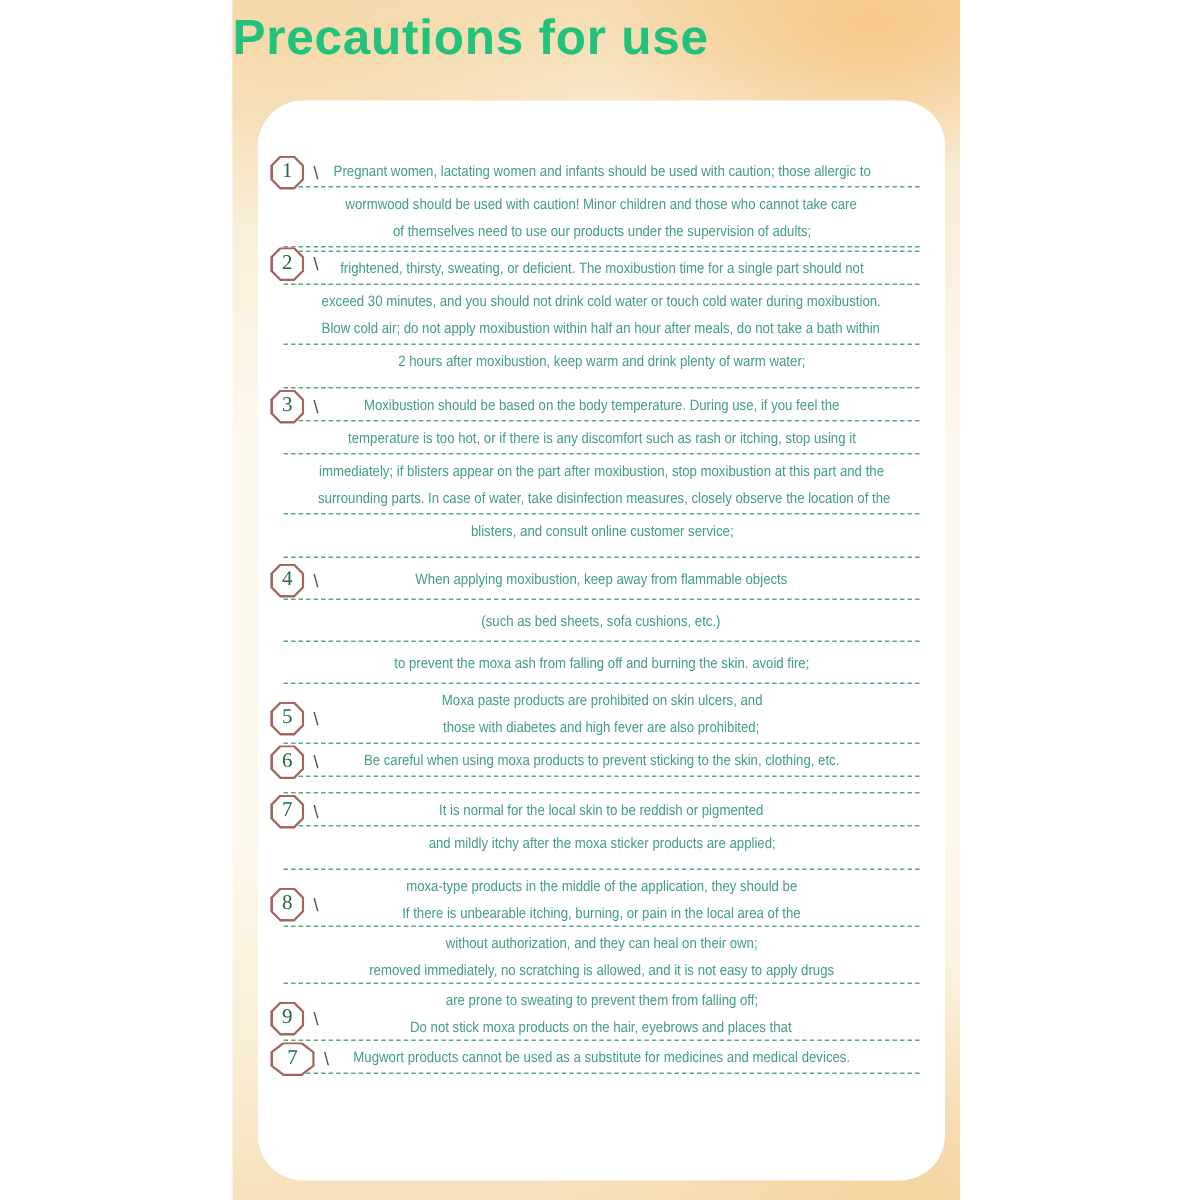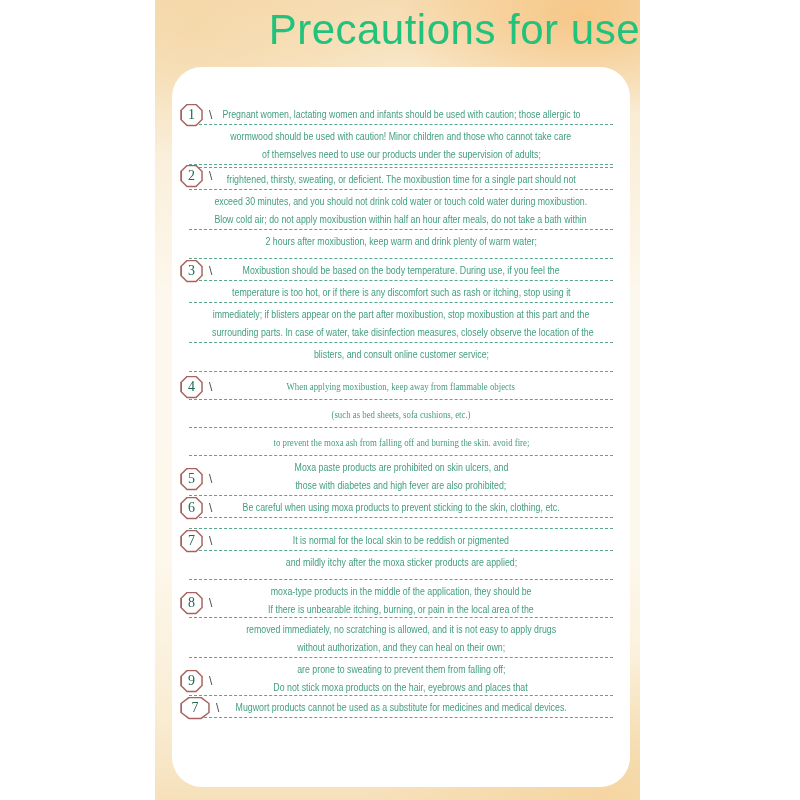--- a/index.html
+++ b/index.html
@@ -11,21 +11,21 @@
   .panel {
     position:absolute; left:155px; top:0; width:485px; height:800px;
     background:
       radial-gradient(55% 18% at 88% 2%, rgba(246,195,128,0.85), rgba(246,195,128,0) 70%),
       radial-gradient(60% 22% at 8% 4%, rgba(244,215,166,0.75), rgba(244,215,166,0) 70%),
       radial-gradient(70% 25% at 92% 99%, rgba(245,212,158,0.85), rgba(245,212,158,0) 70%),
       linear-gradient(180deg, #f6dcb2 0%, #f9ecd4 14%, #fdf8ee 38%, #fdf8ec 70%, #f9ecd2 90%, #f6e0ba 100%);
   }
   .title {
     position:absolute; top:6px; left:0; width:100%; margin:0;
-    text-align:right; font-size:42px; font-weight:400; letter-spacing:0.5px;
+    text-align:left; font-size:33px; font-weight:700; letter-spacing:0.5px;
   }
   .card {
     position:absolute; left:17px; top:67px; width:458px; height:720px;
     background:#ffffff; border-radius:30px;
     padding:36px 14px 0 14px; box-sizing:border-box;
   }
   .item { position:relative; margin-bottom:2px; }
   .badge {
     position:absolute; left:-6px; top:-3px; height:24px;
     display:flex; align-items:center; gap:6px; z-index:2;
@@ -42,21 +42,21 @@
     clip-path:polygon(29% 1%,71% 1%,99% 29%,99% 71%,71% 99%,29% 99%,1% 71%,1% 29%);
     display:flex; align-items:center; justify-content:center;
   }
   .octo-num {
     font-family:"Liberation Serif", serif;
     font-size:14px; line-height:1;
   }
   .bslash { font-size:12px; }
   .line { text-align:center; line-height:13px; margin:3px 0; white-space:nowrap; }
   .line.tight { margin-bottom:0; }
-  .line.loose { margin:6px 0;font-family:Liberation Serif, serif; }
+  .line.loose { margin:6px 0; }
   .line-text {
     display:inline-block; font-size:10px;
     transform:scaleX(0.88); transform-origin:50% 50%;
   }
   .rule { height:0; border-bottom:1px dashed #58a78b; margin:1px 3px; }
   .rule.gap { margin-top:10px; }
 </style>
 </head>
 <body>
 
@@ -185,22 +185,22 @@
               <span class="octo-outer" style="background: rgb(166, 99, 94);"></span>
               <span class="octo-inner">
                 <span class="octo-num" style="color: rgb(32, 104, 74);">8</span>
               </span>
             </span>
             <span class="bslash" style="color: rgb(78, 78, 78);">\</span>
           </div>
           <div class="line"><span class="line-text" style="color: rgb(66, 158, 126);">moxa-type products in the middle of the application, they should be</span></div>
           <div class="line tight"><span class="line-text" style="color: rgb(66, 158, 126);">If there is unbearable itching, burning, or pain in the local area of the</span></div>
           <div class="rule" style="border-bottom-color: rgb(88, 167, 139);"></div>
+          <div class="line"><span class="line-text" style="color: rgb(66, 158, 126);">without authorization, and they can heal on their own;</span></div>
           <div class="line tight"><span class="line-text" style="color: rgb(66, 158, 126);">removed immediately, no scratching is allowed, and it is not easy to apply drugs</span></div>
-          <div class="line"><span class="line-text" style="color: rgb(66, 158, 126);">without authorization, and they can heal on their own;</span></div>
           <div class="rule" style="border-bottom-color: rgb(88, 167, 139);"></div>
         </div>
         <div class="item badge-mid">
           <div class="badge">
             <span class="octo">
               <span class="octo-outer" style="background: rgb(166, 99, 94);"></span>
               <span class="octo-inner">
                 <span class="octo-num" style="color: rgb(32, 104, 74);">9</span>
               </span>
             </span>

